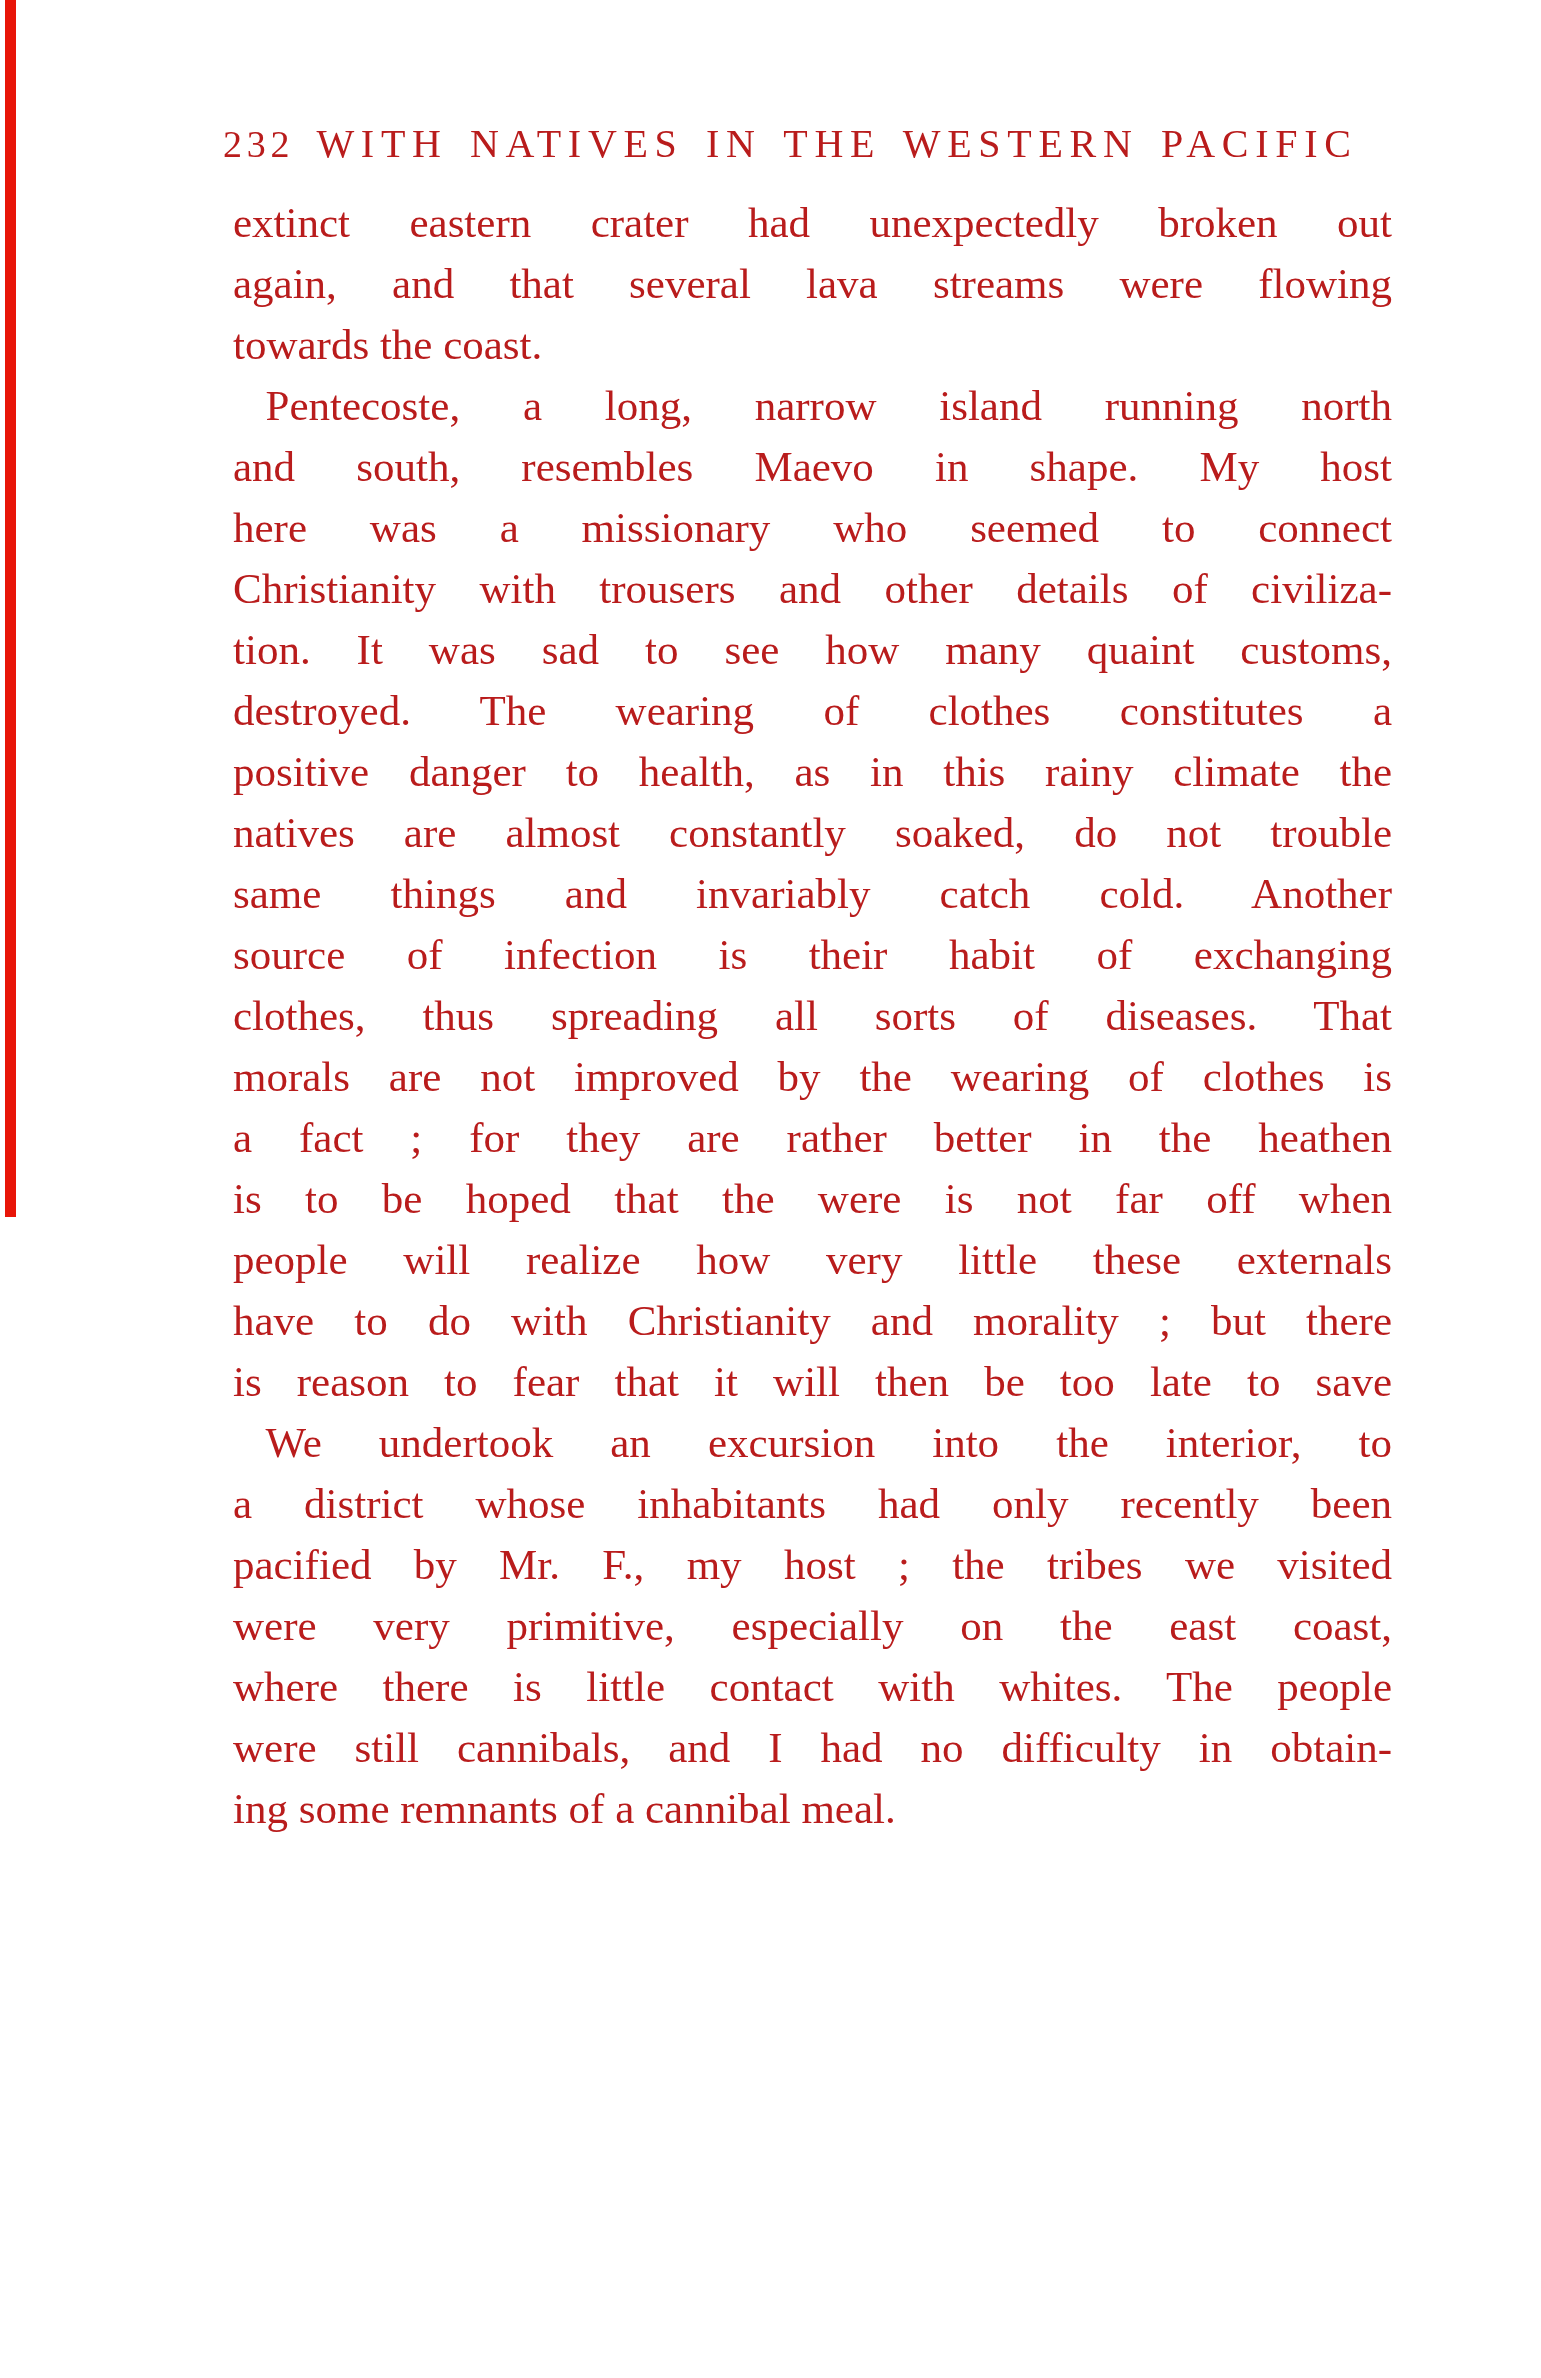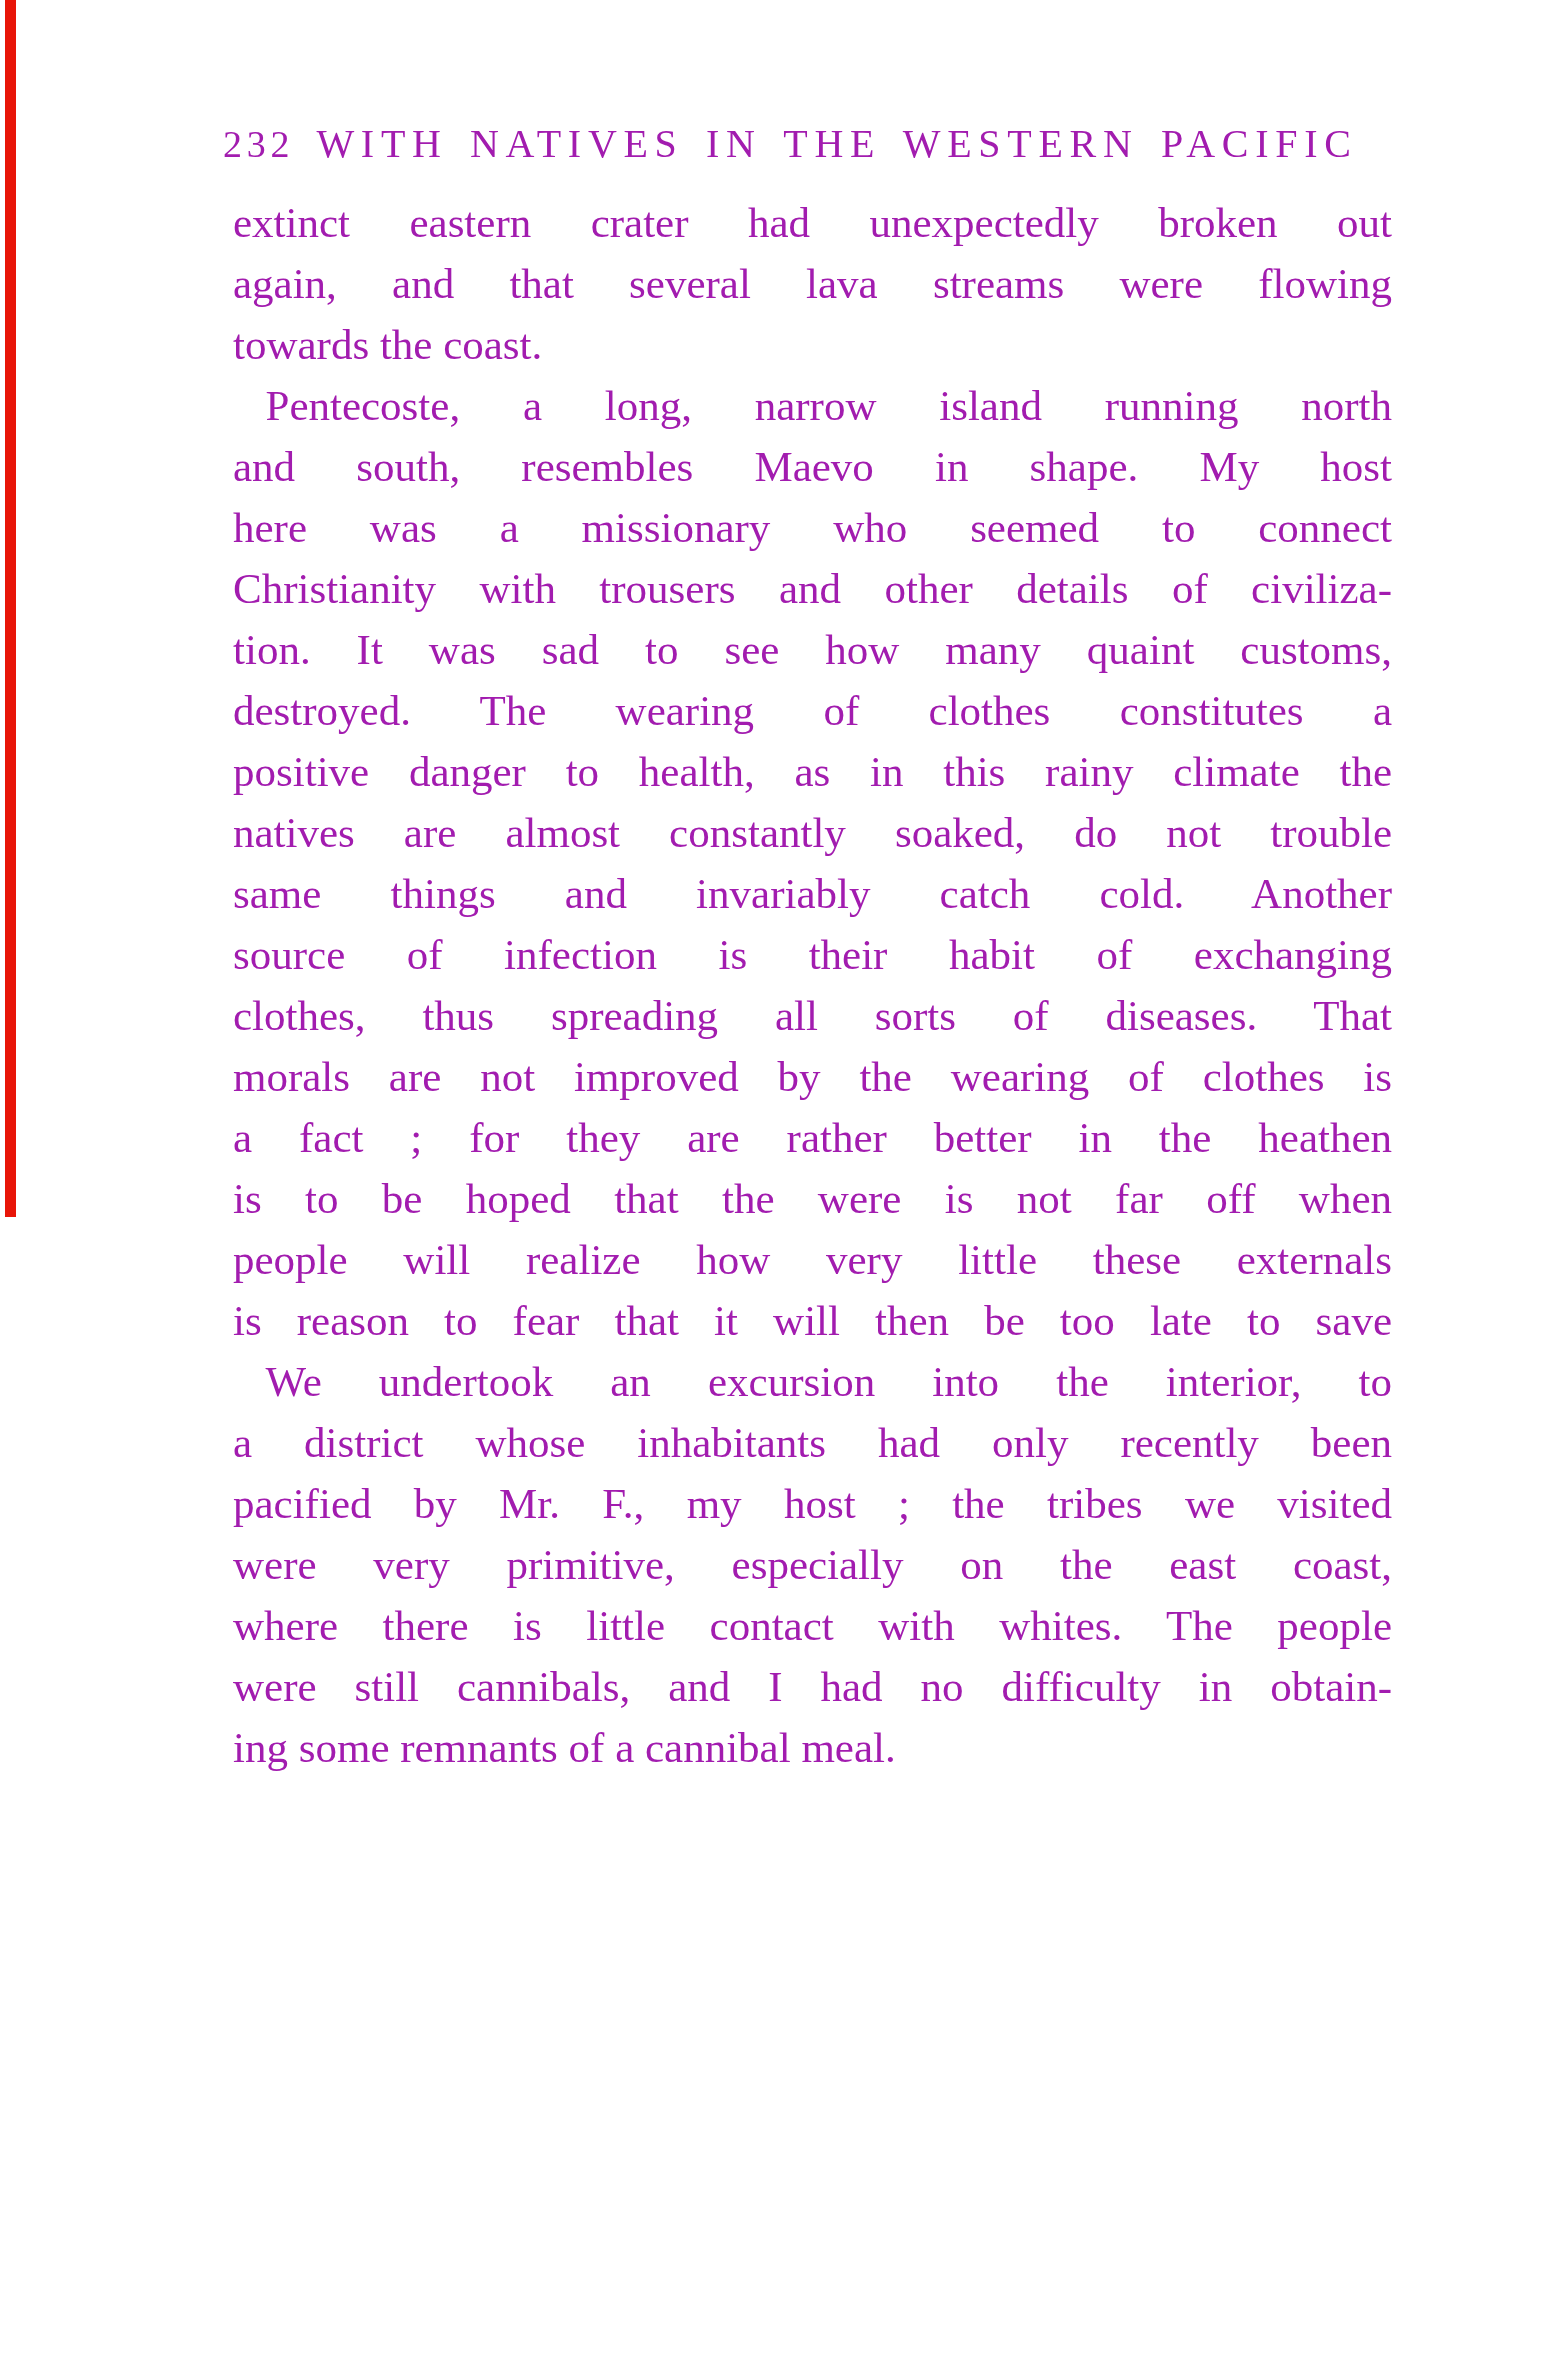--- a/index.html
+++ b/index.html
@@ -7,21 +7,21 @@
     padding: 0;
     background: #ffffff;
   }
   .page {
     position: relative;
     width: 1542px;
     height: 2378px;
     background: #ffffff;
     overflow: hidden;
     font-family: "Liberation Serif", "DejaVu Serif", serif;
-    color: #a21caf;
+    color: #b91c1c;
   }
   
   .edge-stripe {
     position: absolute;
     left: 4.8px;
     top: 0;
     width: 11.5px;
     height: 1217px;
     background: #e81508;
   }
@@ -101,20 +101,21 @@
       <div class="line">destroyed. The wearing of clothes constitutes a</div>
       <div class="line">positive danger to health, as in this rainy climate the</div>
       <div class="line">natives are almost constantly soaked, do not trouble</div>
       <div class="line">same things and invariably catch cold. Another</div>
       <div class="line">source of infection is their habit of exchanging</div>
       <div class="line">clothes, thus spreading all sorts of diseases. That</div>
       <div class="line">morals are not improved by the wearing of clothes is</div>
       <div class="line">a fact ; for they are rather better in the heathen</div>
       <div class="line">is to be hoped that the were is not far off when</div>
       <div class="line">people will realize how very little these externals</div>
+      <div class="line">have to do with Christianity and morality ; but there</div>
       <div class="line">is reason to fear that it will then be too late to save</div>
     </div>
 
     <div class="para">
       <div class="line indent">We undertook an excursion into the interior, to</div>
       <div class="line">a district whose inhabitants had only recently been</div>
       <div class="line">pacified by Mr. F., my host ; the tribes we visited</div>
       <div class="line">were very primitive, especially on the east coast,</div>
       <div class="line">where there is little contact with whites. The people</div>
       <div class="line">were still cannibals, and I had no difficulty in obtain-</div>

